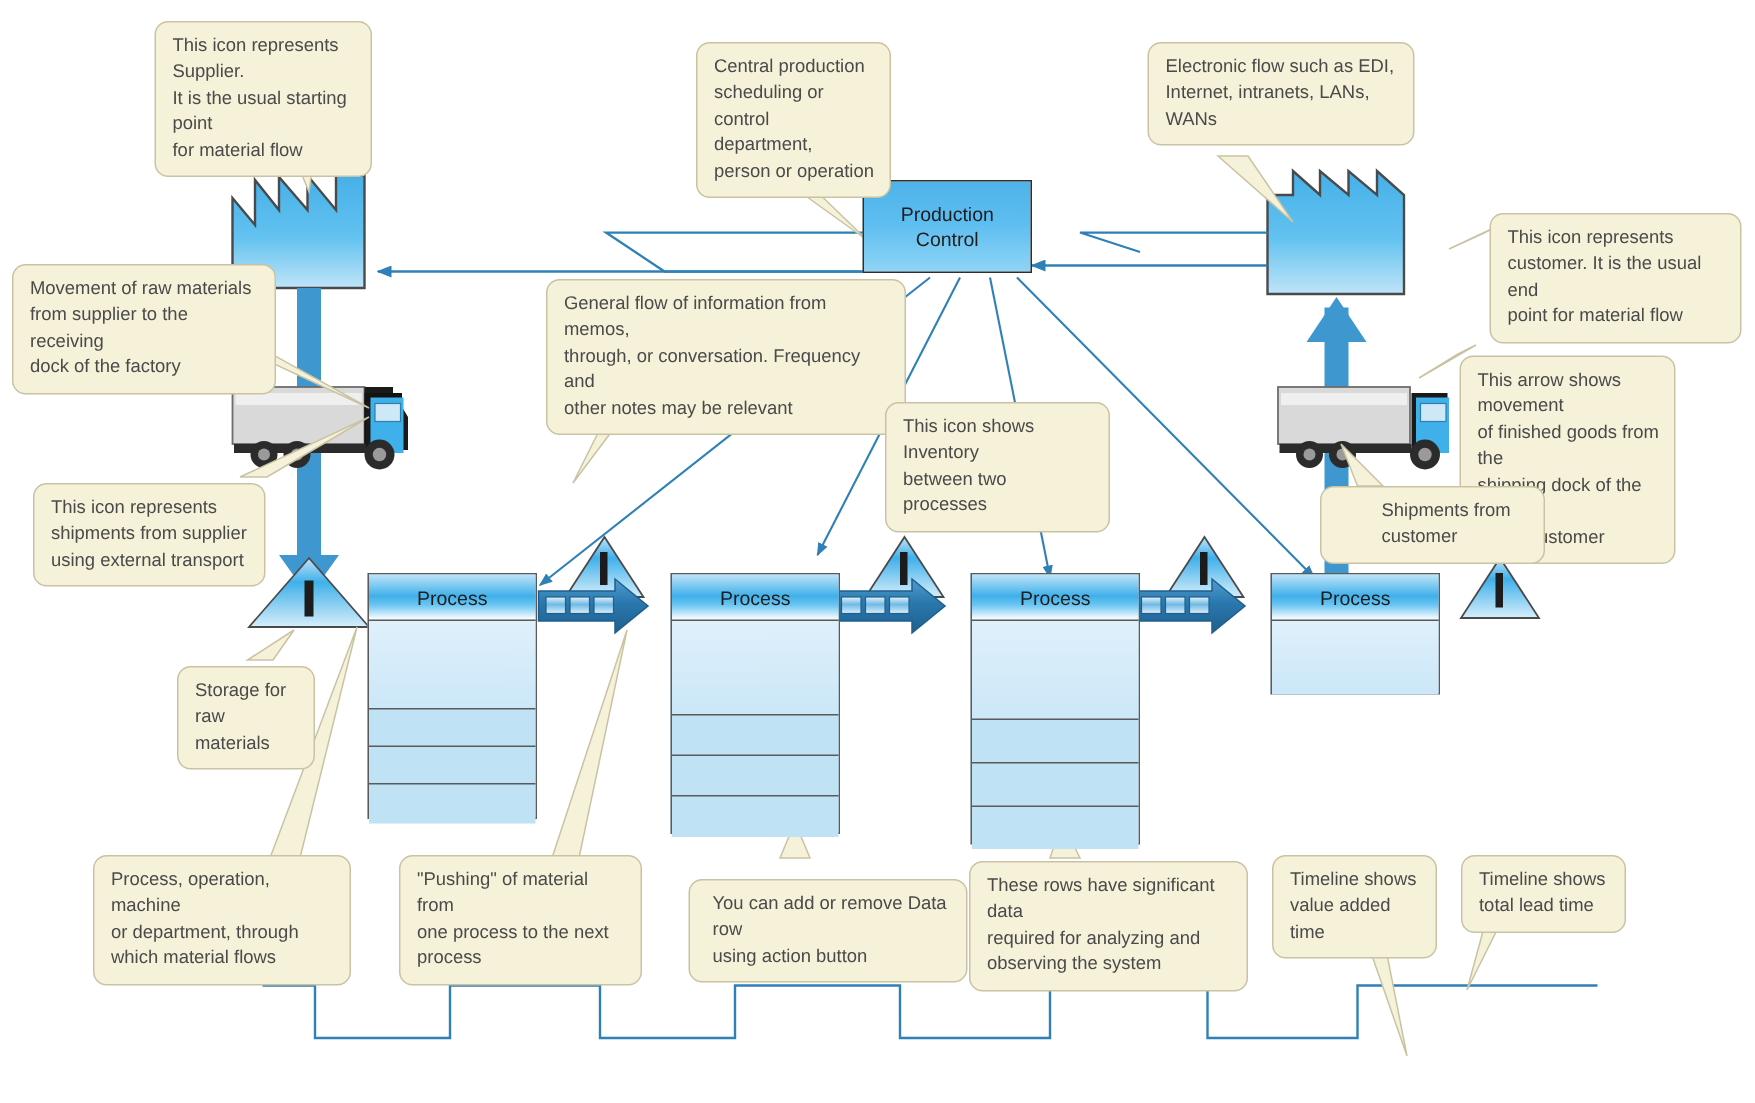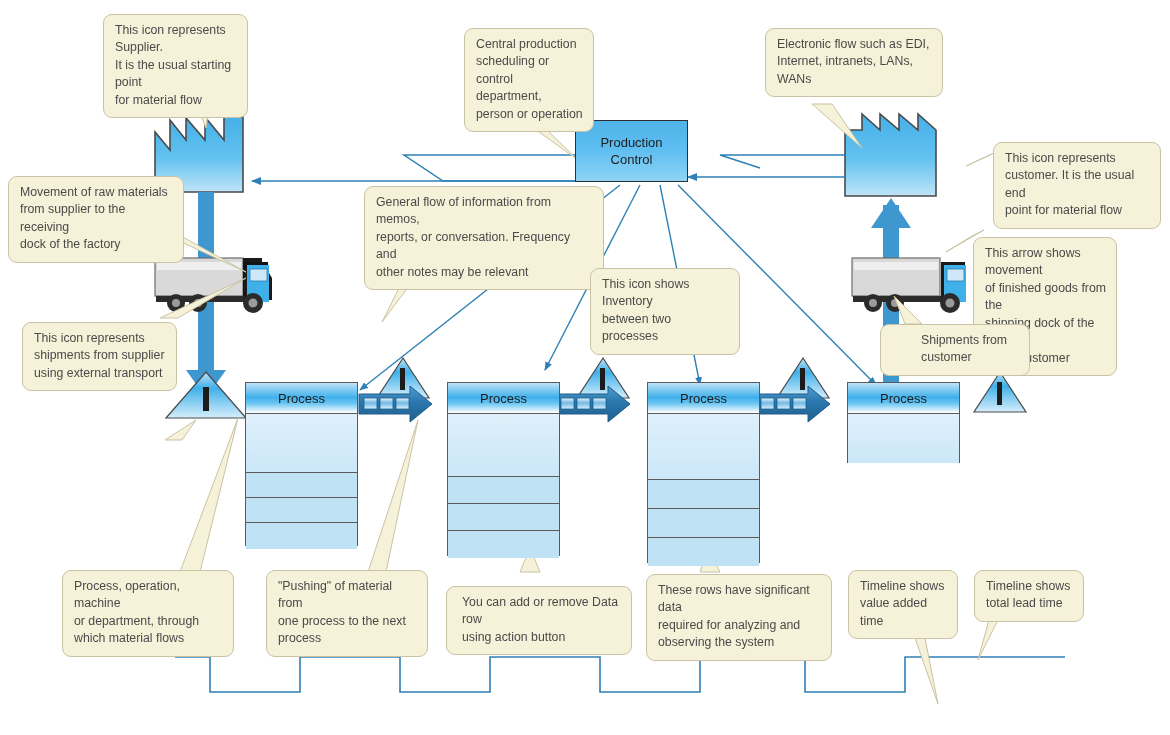--- a/index.html
+++ b/index.html
@@ -266,21 +266,21 @@
   </div>
 
   <div class="callout" style="left:8px;top:176px;width:176px;">
     <span>Movement of raw materials
 from supplier to the receiving
 dock of the factory</span>
   </div>
 
   <div class="callout" style="left:364px;top:186px;width:240px;">
     <span>General flow of information from memos,
-reports, or conversation. Frequency and
+through, or conversation. Frequency and
 other notes may be relevant</span>
   </div>
 
   <div class="callout" style="left:973px;top:237px;width:144px;">
     <span>This arrow shows movement
 of finished goods from the
 shipping dock of the factory
 to the customer</span>
   </div>
 
@@ -292,35 +292,39 @@
   <div class="callout" style="left:22px;top:322px;width:155px;">
     <span>This icon represents
 shipments from supplier
 using external transport</span>
   </div>
 
   <div class="callout" style="left:880px;top:324px;width:150px;padding-left:40px;">
     <span>Shipments from customer</span>
   </div>
 
+  <div class="callout" style="left:118px;top:444px;width:92px;">
+    <span>Storage for raw
+materials</span>
+  </div>
 
 
   <div class="callout" style="left:62px;top:570px;width:172px;">
     <span>Process, operation, machine
 or department, through
 which material flows</span>
   </div>
 
   <div class="callout" style="left:266px;top:570px;width:162px;">
     <span>"Pushing" of material from
 one process to the next
 process</span>
   </div>
 
-  <div class="callout" style="left:446px;top:586px;width:186px;padding-left:15px;">
+  <div class="callout" style="left:459px;top:586px;width:186px;padding-left:15px;">
     <span>You can add or remove Data row
 using action button</span>
   </div>
 
   <div class="callout" style="left:646px;top:574px;width:186px;">
     <span>These rows have significant data
 required for analyzing and
 observing the system</span>
   </div>
 

